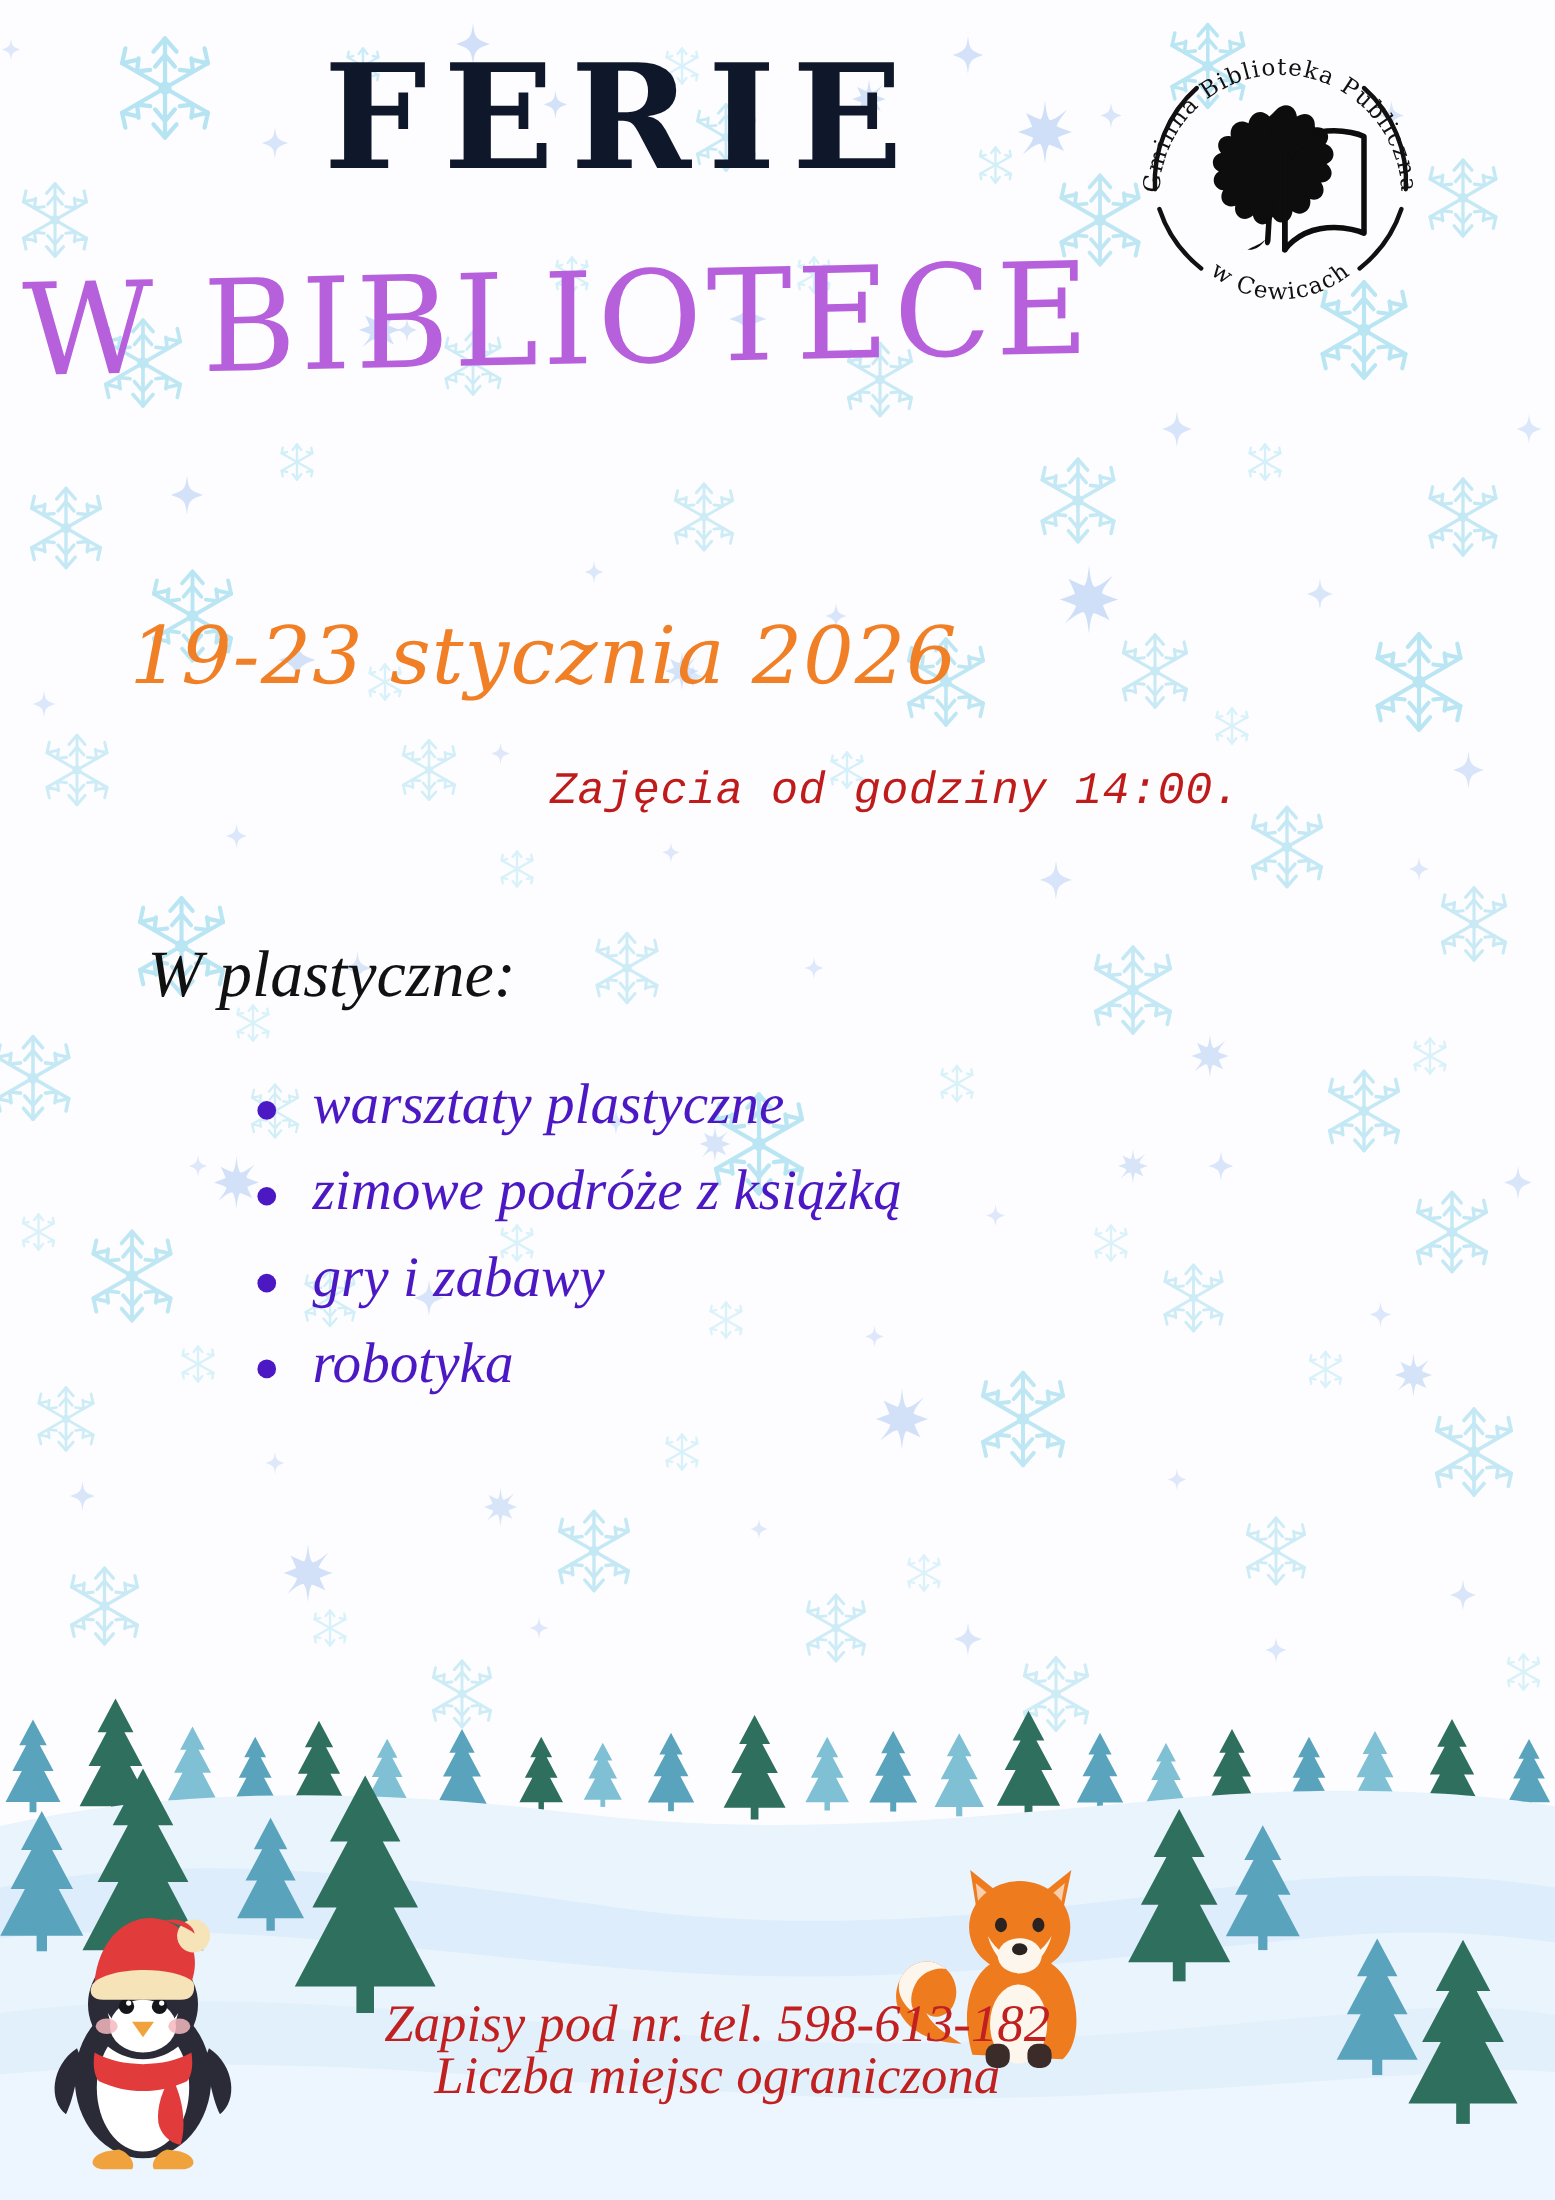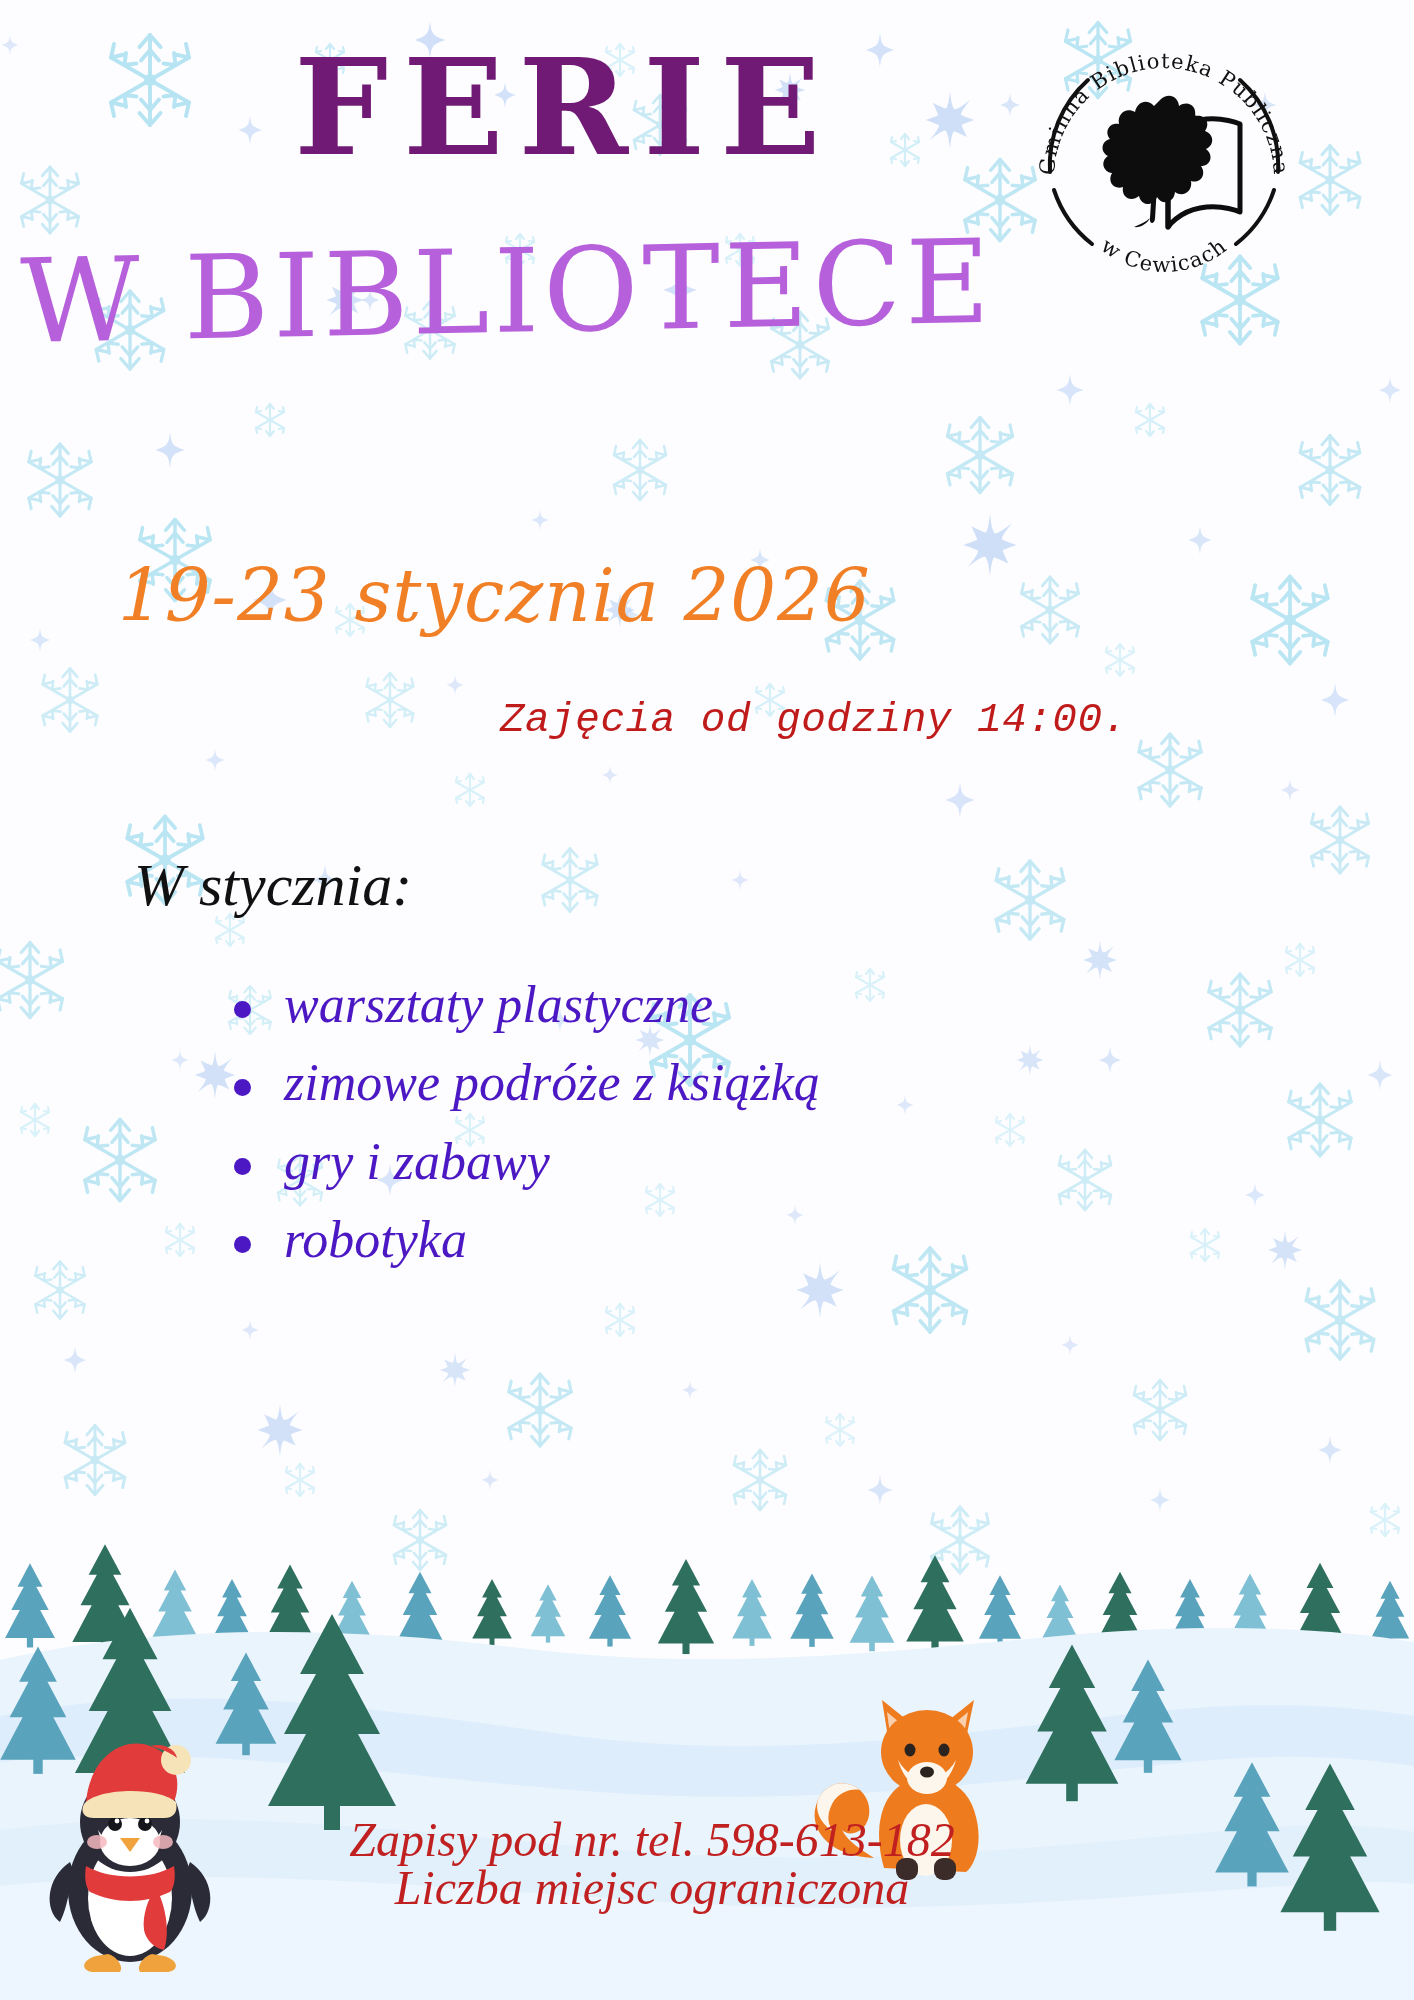--- a/index.html
+++ b/index.html
@@ -47,21 +47,21 @@
   .ttl-ferie {
     position: absolute;
     left: 0;
     top: 42px;
     width: 1130px;
     text-align: center;
     font-family: "DejaVu Serif", serif;
     font-size: 132px;
     font-weight: 700;
     letter-spacing: 15px;
-    color: #701a75;
+    color: #0f172a;
     line-height: 1;
     white-space: nowrap;
   }
 
   .ttl-biblioteka {
     position: absolute;
     left: 20px;
     top: 235px;
     width: 860px;
     text-align: center;
@@ -517,21 +517,21 @@
     </svg>
 
     <div class="ttl-ferie">FERIE</div>
 
     <div class="ttl-biblioteka">W BIBLIOTECE</div>
 
     <div class="date-line">19-23 stycznia 2026</div>
 
     <div class="hour-line">Zajęcia od godziny 14:00.</div>
 
-    <div class="program-title">W stycznia:</div>
+    <div class="program-title">W plastyczne:</div>
 
     <ul id="program-list">
       <li>
         <span class="bullet"></span>
         <span>warsztaty plastyczne</span>
       </li>
       <li>
         <span class="bullet"></span>
         <span>zimowe podróże z książką</span>
       </li>

